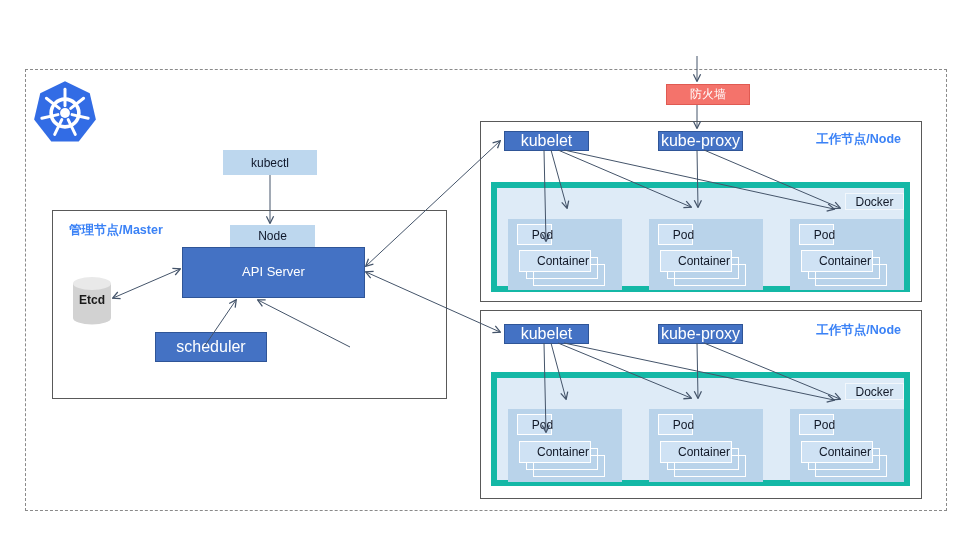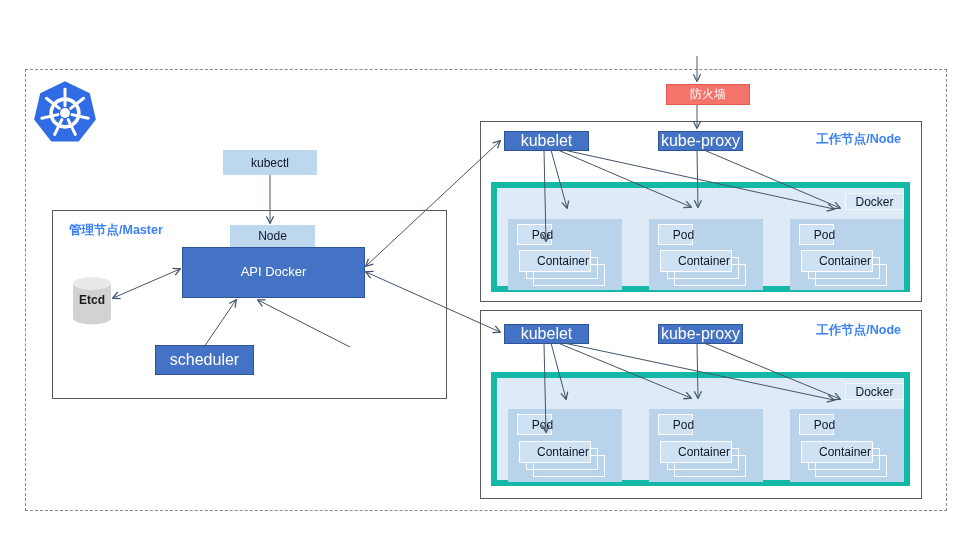--- a/index.html
+++ b/index.html
@@ -95,31 +95,31 @@
   <div class="abs firewall" style="left:655px;top:84px;width:84px;height:21px;margin-left:11px;">防火墙</div>
 
   <div class="abs light-box" style="left:223px;top:150px;width:94px;height:25px;">kubectl</div>
 
   <div class="abs group-box" style="left:52px;top:210px;width:393px;height:187px;">
     <div class="group-title" style="left:16px;top:11px;">管理节点/Master</div>
   </div>
 
   <div class="abs light-box" style="left:230px;top:225px;width:85px;height:22px;">Node</div>
 
-  <div class="abs dark-box" style="left:182px;top:247px;width:183px;height:51px;font-size:13px;">API Docker</div>
+  <div class="abs dark-box" style="left:182px;top:247px;width:183px;height:51px;font-size:13px;">API Server</div>
 
   <div class="abs" style="left:73px;top:277px;width:38px;height:48px;">
     <svg width="38" height="48" viewBox="0 0 38 48">
       <path d="M0,6 L0,41 A19,6.5 0 0 0 38,41 L38,6" fill="#D2D2D2"></path>
       <ellipse cx="19" cy="6.5" rx="19" ry="6.5" fill="#E9E9E9"></ellipse>
     </svg>
     <div class="cylinder-label">Etcd</div>
   </div>
 
-  <div class="abs dark-box" style="left:155px;top:345px;width:99px;height:30px;">scheduler</div>
+  <div class="abs dark-box" style="left:155px;top:332px;width:112px;height:30px;">scheduler</div>
 
 
   <div class="abs group-box" style="left:480px;top:121px;width:440px;height:179px;">
     <div class="group-title" style="right:20px;top:9px;">工作节点/Node</div>
     <div class="abs dark-box" style="left:23px;top:9px;width:85px;height:20px;">kubelet</div>
     <div class="abs dark-box" style="left:177px;top:9px;width:85px;height:20px;">kube-proxy</div>
 
     <div class="abs inner-panel" style="left:10px;top:60px;width:419px;height:110px;">
       <div class="abs docker-chip" style="left:348px;top:5px;width:59px;height:17px;">Docker</div>
 

